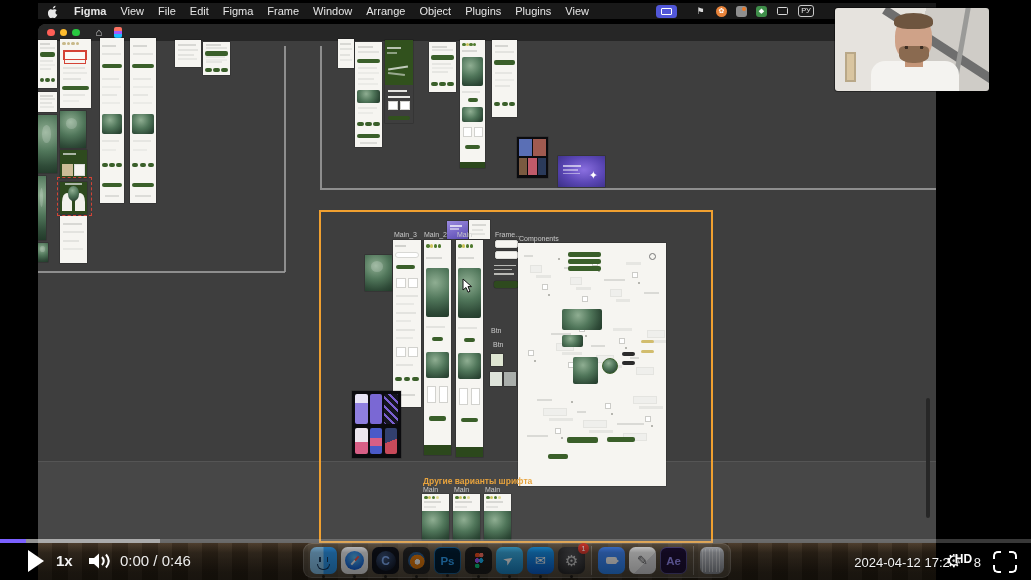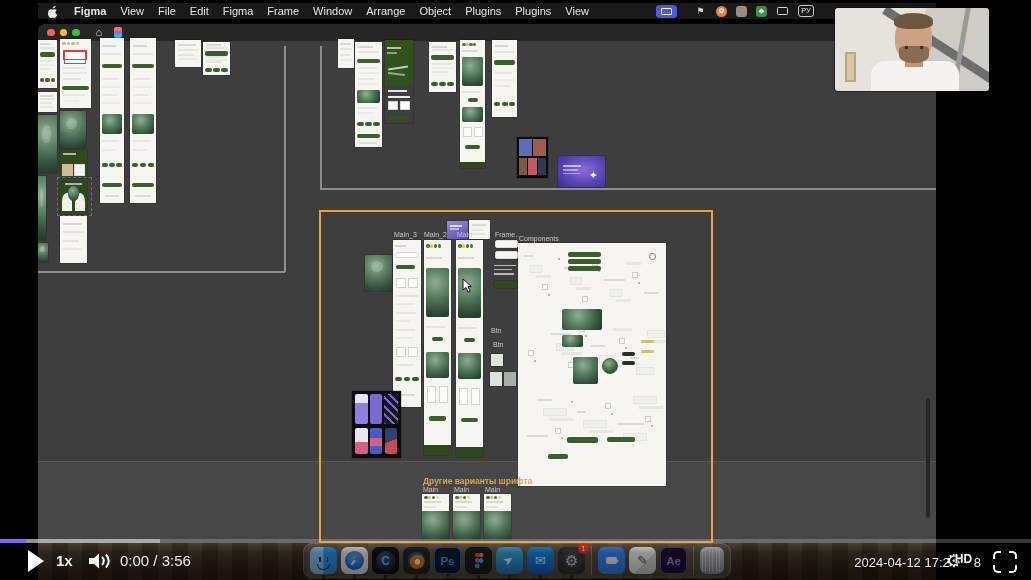--- a/index.html
+++ b/index.html
@@ -658,21 +658,21 @@
         </svg>
     </span>
     <span class="speed">1x</span>
     <span class="vol">
       <svg width="26" height="22" viewBox="0 0 26 22">
           <polygon points="2,8 7,8 12,3.5 12,18.5 7,14 2,14" fill="#fff"></polygon>
           <path d="M15 7 q3.5 4 0 8" stroke="#fff" stroke-width="2" fill="none"></path>
           <path d="M19 4.5 q5.5 6.5 0 13" stroke="#fff" stroke-width="2" fill="none"></path>
         </svg>
     </span>
-    <span class="timedisp">0:00 / 3:56</span>
+    <span class="timedisp">0:00 / 0:46</span>
     <span class="right-cluster">
       <span class="tstamp">2024-04-12 17:2</span>
       <span class="qual">
         <span class="gear">⚙</span>
         <span class="hd">HD</span>
       </span>
       <span class="tsuffix">8</span>
       <span class="fsbtn">
         <i class="c1"></i>
           <i class="c2"></i>

